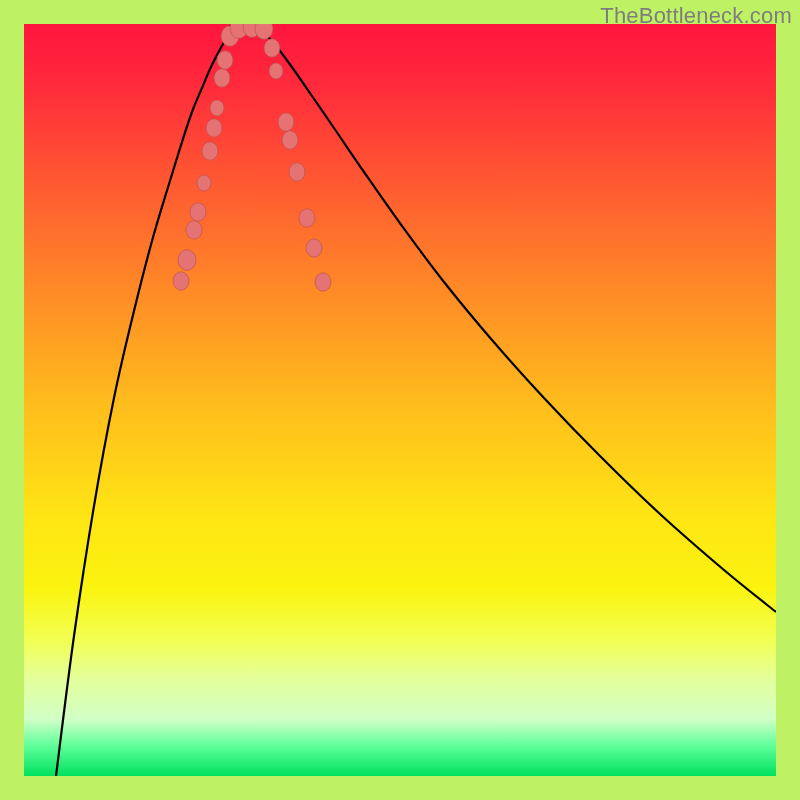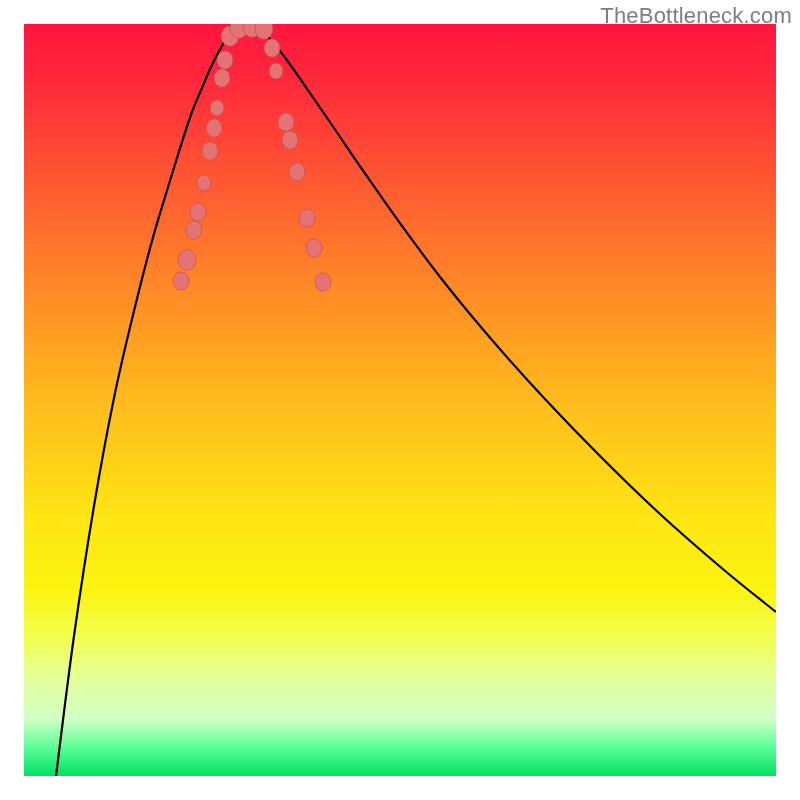--- a/index.html
+++ b/index.html
@@ -7,21 +7,21 @@
     padding: 0;
     width: 800px;
     height: 800px;
     background: #000;
     overflow: hidden;
     font-family: Arial, Helvetica, sans-serif;
   }
   .frame {
     position: absolute;
     inset: 0;
-    background: #ffffff;
+    background: #bef264;
   }
   .plot {
     position: absolute;
     left: 24px;
     top: 24px;
     width: 752px;
     height: 752px;
     overflow: hidden;
     
     background: linear-gradient(

